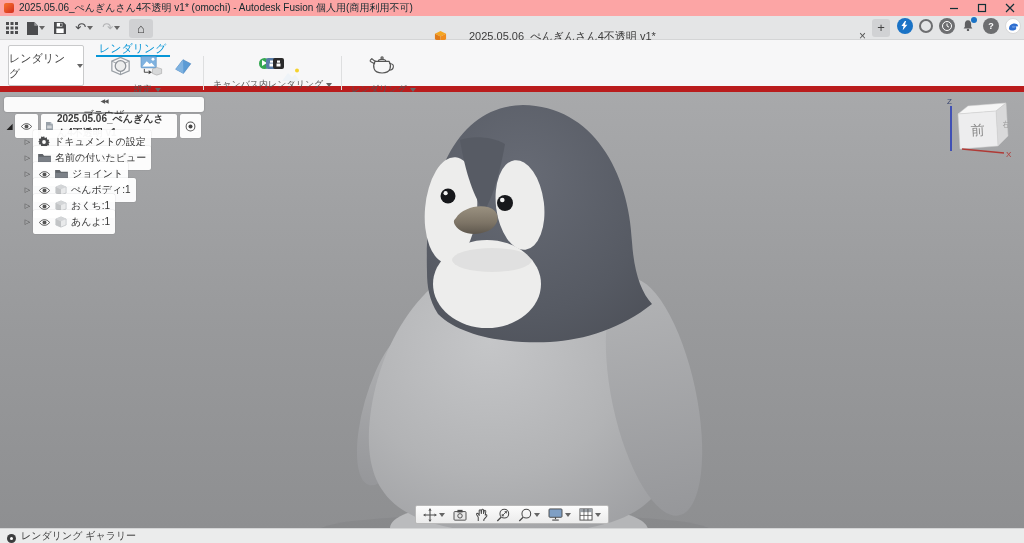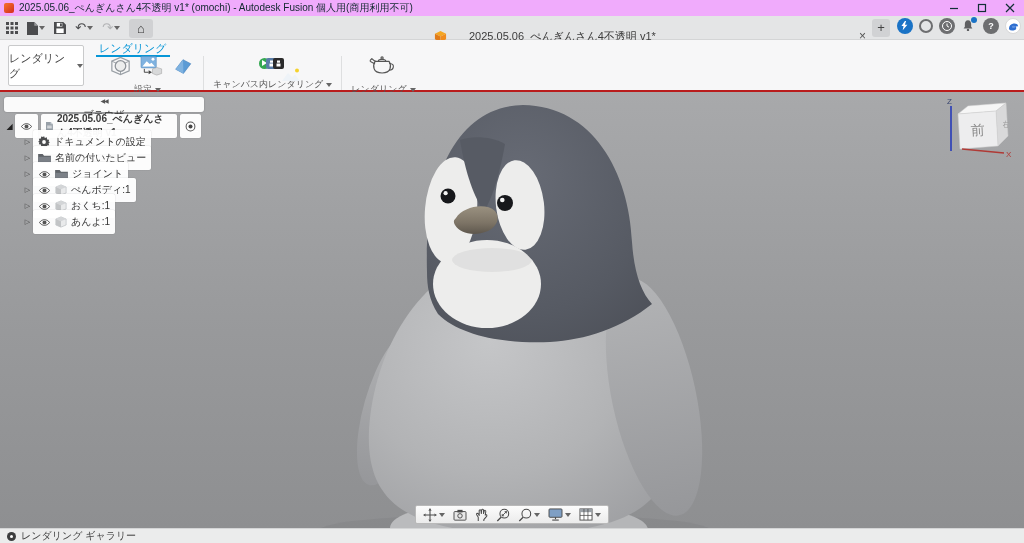--- a/index.html
+++ b/index.html
@@ -1,20 +1,20 @@
 <!DOCTYPE html>
 <html><head>
 <meta charset="utf-8">
 <style>
   * { margin:0; padding:0; box-sizing:border-box; }
   html,body { width:1024px; height:543px; overflow:hidden; font-family:"Liberation Sans","DejaVu Sans",sans-serif; }
   .stage { position:relative; width:1024px; height:543px; background:#e4e5e6; }
 
   
-  .titlebar { position:absolute; top:0; left:0; right:0; height:16px; background:#f0abfc;
+  .titlebar { position:absolute; top:0; left:0; right:0; height:16px; background:#fca5a5;
     display:flex; align-items:center; font-size:10px; color:#10282d; }
   .app-icon { width:10px; height:10px; margin:0 5px 0 4px; border-radius:2px;
     background:linear-gradient(140deg,#f0662a 20%,#d93a22 80%); flex:0 0 auto; }
   .win-controls { margin-left:auto; display:flex; height:16px; }
   .win-btn { width:28px; height:16px; display:flex; align-items:center; justify-content:center; }
 
   
   .tabrow { position:absolute; top:16px; left:0; right:0; height:24px; background:#e4e5e6;
     border-bottom:1px solid #d4d5d6; }
   .qat { position:absolute; left:6px; top:0; height:24px; display:flex; align-items:center; gap:9px; }
@@ -35,21 +35,21 @@
     justify-content:center; position:relative; }
   .circ.blue { background:#1a73c6; }
   .circ.gray { background:#6d6e70; color:#fff; font-size:9px; font-weight:bold; }
   .circ.ring { border:2px solid #6d6e70; width:14px; height:14px; background:transparent; }
   .circ.avatar { background:#fff; border:1px solid #d8d8d8; }
   .bell-wrap { position:relative; width:16px; height:16px; }
   .bell-dot { position:absolute; right:0px; top:-1px; width:6px; height:6px; border-radius:50%; background:#1a73c6; }
 
   
   .ribbon { position:absolute; top:40px; left:0; right:0; height:52px; background:#f7f7f8;
-    border-bottom:2px solid #b91c1c; }
+    border-bottom:6px solid #b91c1c; }
   .ws-btn { position:absolute; left:8px; top:5px; width:76px; height:41px; background:#fff;
     border:1px solid #c9cacb; border-radius:2px; display:flex; align-items:center; justify-content:center;
     gap:5px; font-size:11px; color:#444; }
   .ribbon-tabstrip { position:absolute; left:96px; top:1px; height:14px; font-size:11px; }
   .ribbon-tab { color:#0696d7; padding:0 3px 1px; border-bottom:2px solid #0696d7; }
   .groups { position:absolute; left:92px; top:15px; display:flex; align-items:stretch; height:36px; }
   .group { display:flex; flex-direction:column; align-items:center; padding:0 9px; }
   .group-icons { display:flex; align-items:center; gap:7px; height:26px; }
   .group-label { font-size:9px; color:#555; display:flex; align-items:center; gap:3px; margin-top:2px; }
   .vsep { width:1px; background:#dedfe0; margin:1px 0; }
@@ -86,21 +86,21 @@
   .indent1 { margin-left:18px; }
 
   
   .navbar { position:absolute; left:50%; bottom:4px; transform:translateX(-50%); height:19px;
     display:flex; align-items:center; gap:8px; background:linear-gradient(#fcfcfc,#ebebeb);
     border:1px solid #b9b9b9; border-radius:2px; padding:0 7px; }
   .navtool { display:flex; align-items:center; gap:2px; }
 
   
   .statusbar { position:absolute; left:0; right:0; bottom:0; height:15px; background:#ebecec;
-    border-top:1px solid #d4d5d6; display:flex; align-items:center; gap:5px; padding-left:7px;
+    border-top:1px solid #d4d5d6; display:flex; align-items:flex-end; gap:5px; padding-left:7px;
     font-size:10px; color:#444; }
   .status-dot { width:9px; height:9px; border-radius:50%; background:#3c3d3e; position:relative; }
   .status-dot::after { content:""; position:absolute; left:3px; top:3px; width:3px; height:3px;
     border-radius:50%; background:#fff; }
 </style>
 </head>
 <body>
 
 <div class="stage">
 

